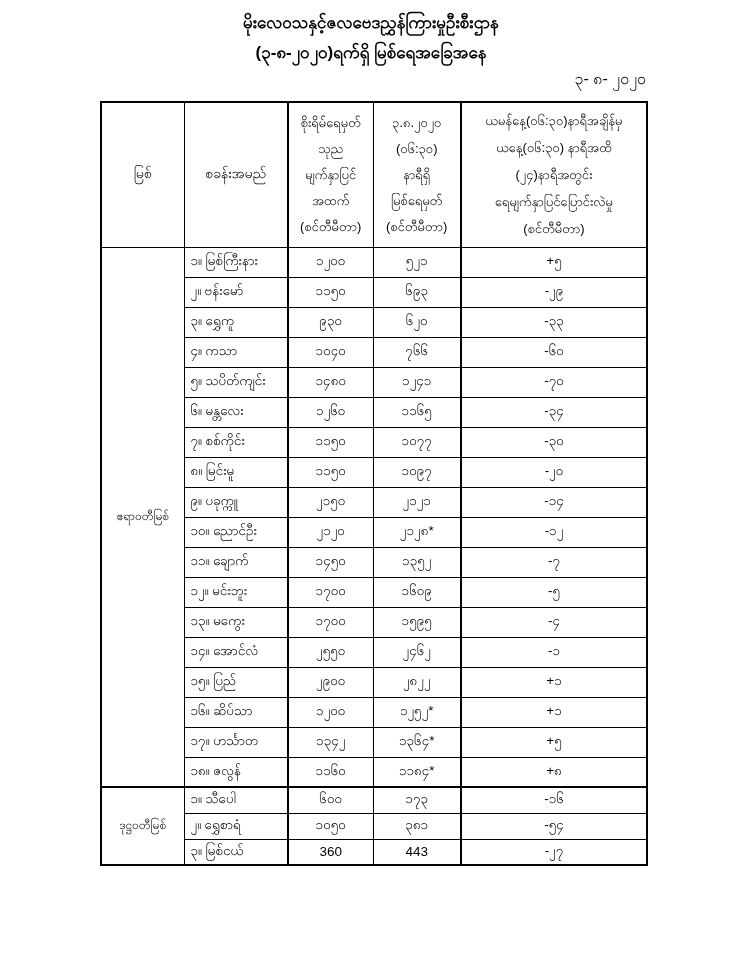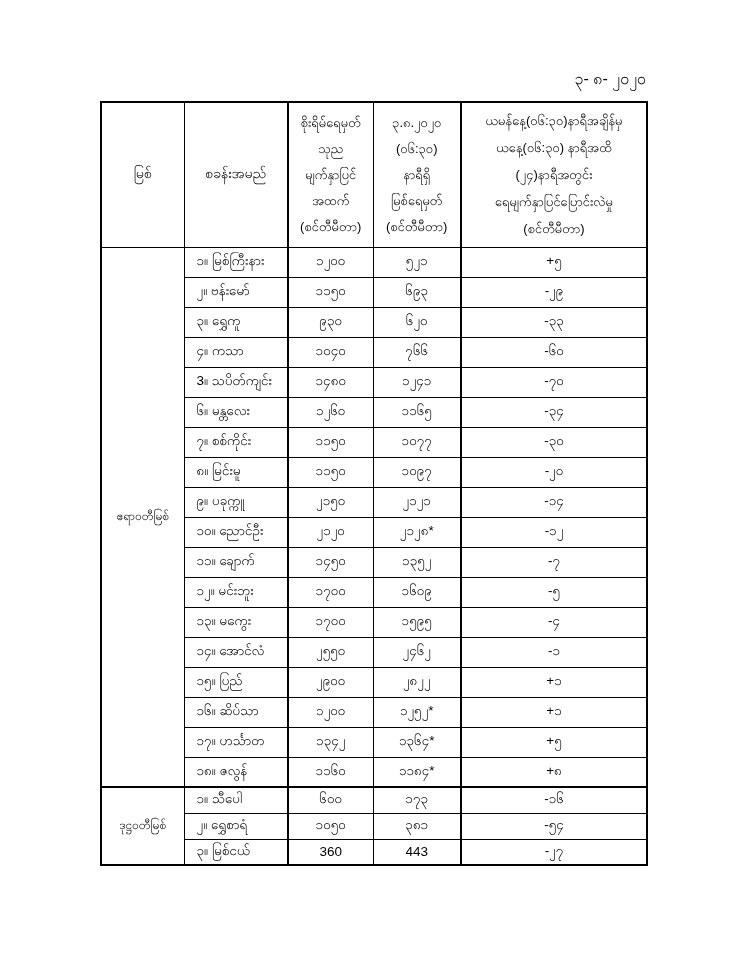--- a/index.html
+++ b/index.html
@@ -78,34 +78,39 @@
 
   td.c-river {
     text-align: center;
     vertical-align: middle;
     font-size: 12px;
   }
   td.c-station {
     text-align: left;
     vertical-align: middle;
     font-size: 13.5px;
-    padding-left: 12px;
+    padding-left: 6px;
     white-space: nowrap;
+    font-family: Liberation Serif, serif;
   }
   td.c-danger, td.c-level, td.c-change {
     text-align: center;
     vertical-align: middle;
     font-size: 13.5px;
   }
 </style>
 </head>
 <body>
 
 <div class="page">
 
+  <div class="title-block">
+    <div class="title-line">မိုးလေဝသနှင့်ဇလဗေဒညွှန်ကြားမှုဦးစီးဌာန</div>
+    <div class="title-line">(၃-၈-၂၀၂၀)ရက်ရှိ မြစ်ရေအခြေအနေ</div>
+  </div>
 
   <div class="date-line">၃- ၈- ၂၀၂၀</div>
 
   <table class="river-table">
     <colgroup>
       <col style="width:83px">
       <col style="width:104px">
       <col style="width:85px">
       <col style="width:88px">
       <col style="width:186px">
@@ -151,21 +156,21 @@
           <td class="c-level">၆၂၀</td>
           <td class="c-change">-၃၃</td>
         </tr>
         <tr>
           <td class="c-station">၄။ ကသာ</td>
           <td class="c-danger">၁၀၄၀</td>
           <td class="c-level">၇၆၆</td>
           <td class="c-change">-၆၀</td>
         </tr>
         <tr>
-          <td class="c-station">3။ သပိတ်ကျင်း</td>
+          <td class="c-station">၅။ သပိတ်ကျင်း</td>
           <td class="c-danger">၁၄၈၀</td>
           <td class="c-level">၁၂၄၁</td>
           <td class="c-change">-၇၀</td>
         </tr>
         <tr>
           <td class="c-station">၆။ မန္တလေး</td>
           <td class="c-danger">၁၂၆၀</td>
           <td class="c-level">၁၁၆၅</td>
           <td class="c-change">-၃၄</td>
         </tr>

